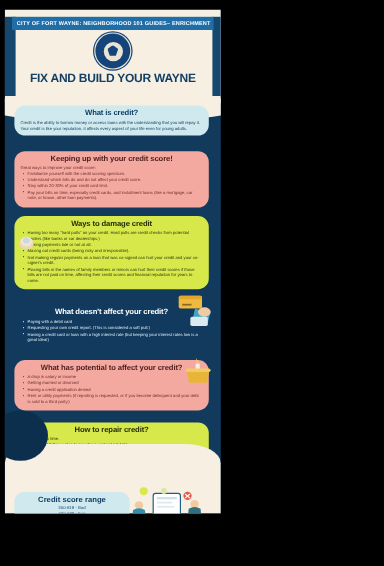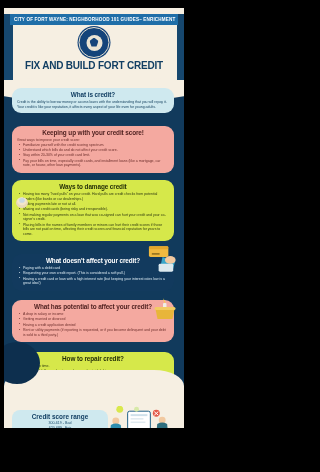--- a/index.html
+++ b/index.html
@@ -282,21 +282,21 @@
     <div class="cream-top"></div>
     <div class="rail-left"></div>
     <div class="rail-right"></div>
 
     <div class="hdr">CITY OF FORT WAYNE: NEIGHBORHOOD 101 GUIDES– ENRICHMENT</div>
 
     <div class="seal">
       <div class="seal-inner"></div>
     </div>
 
-    <div class="title">FIX AND BUILD FORT CREDIT</div>
+    <div class="title">FIX AND BUILD YOUR WAYNE</div>
 
     <div class="card c-lightblue" id="card-what">
       <h3>What is credit?</h3>
       <p>Credit is the ability to borrow money or access loans with the understanding that you will repay it.</p>
       <p>Your credit is like your reputation, it affects every aspect of your life even for young adults.</p>
     </div>
 
     <div class="card c-pink" id="card-keeping">
       <h3>Keeping up with your credit score!</h3>
       <p>Great ways to improve your credit score:</p>

